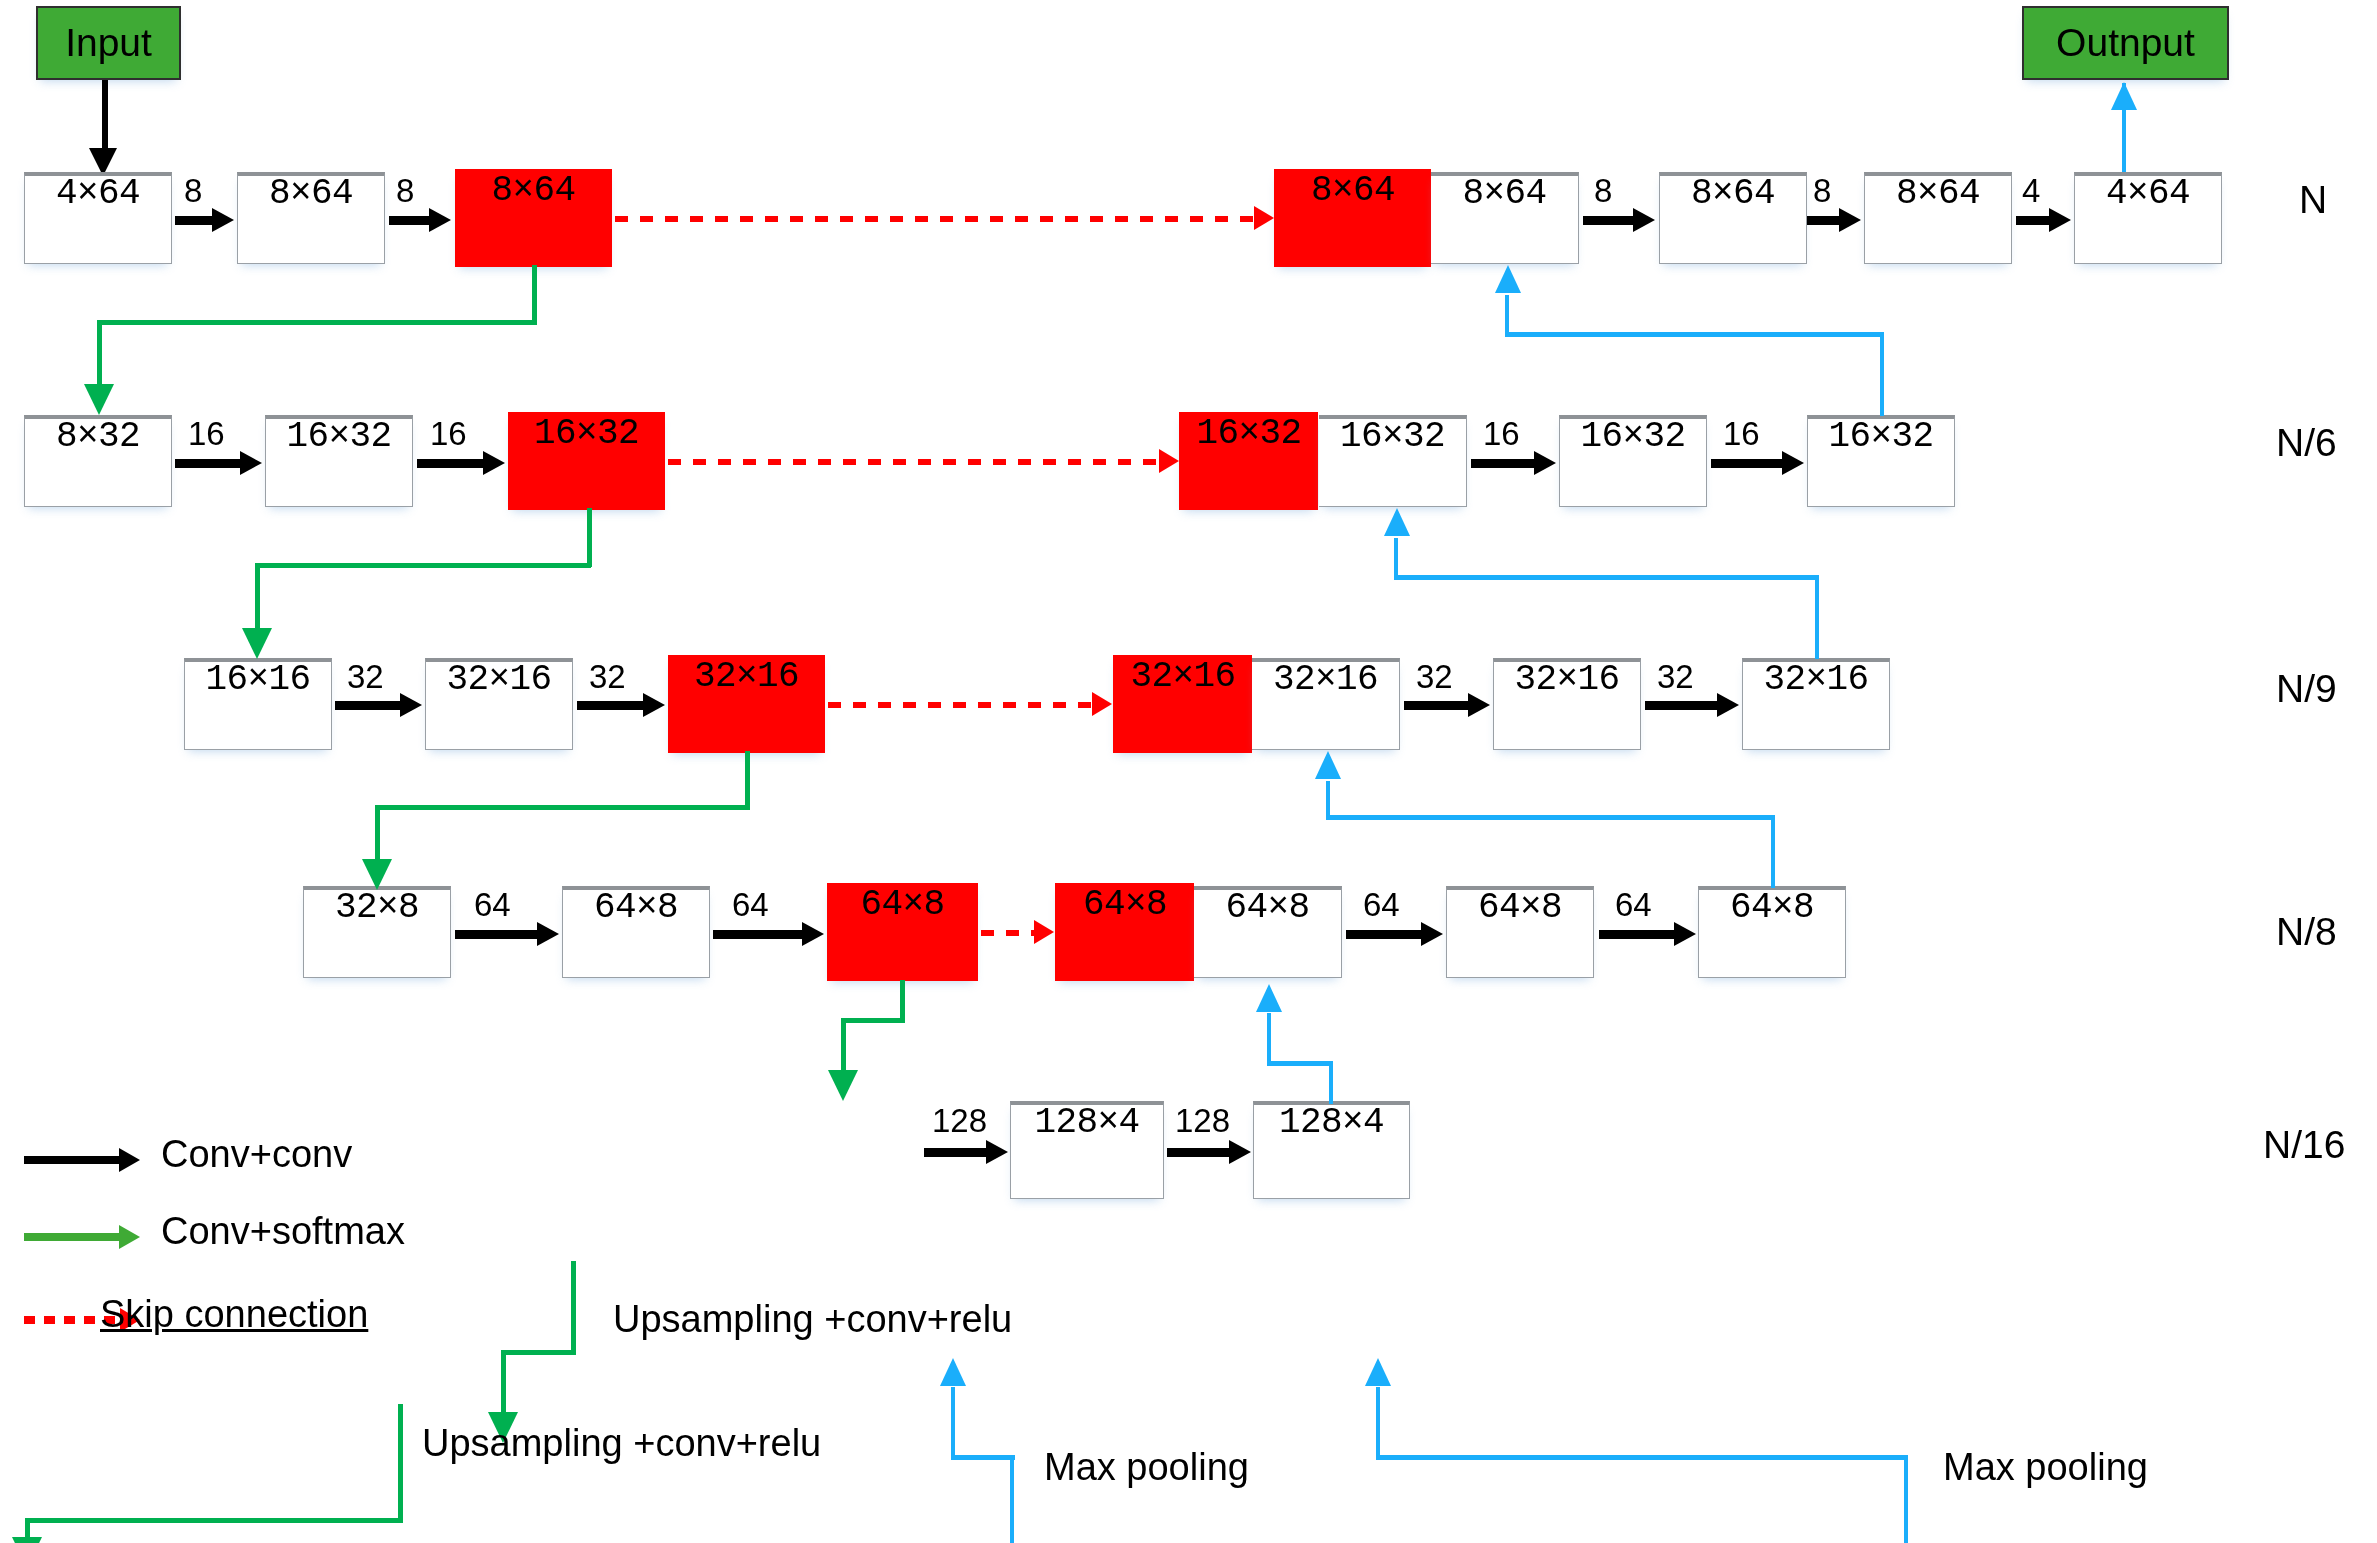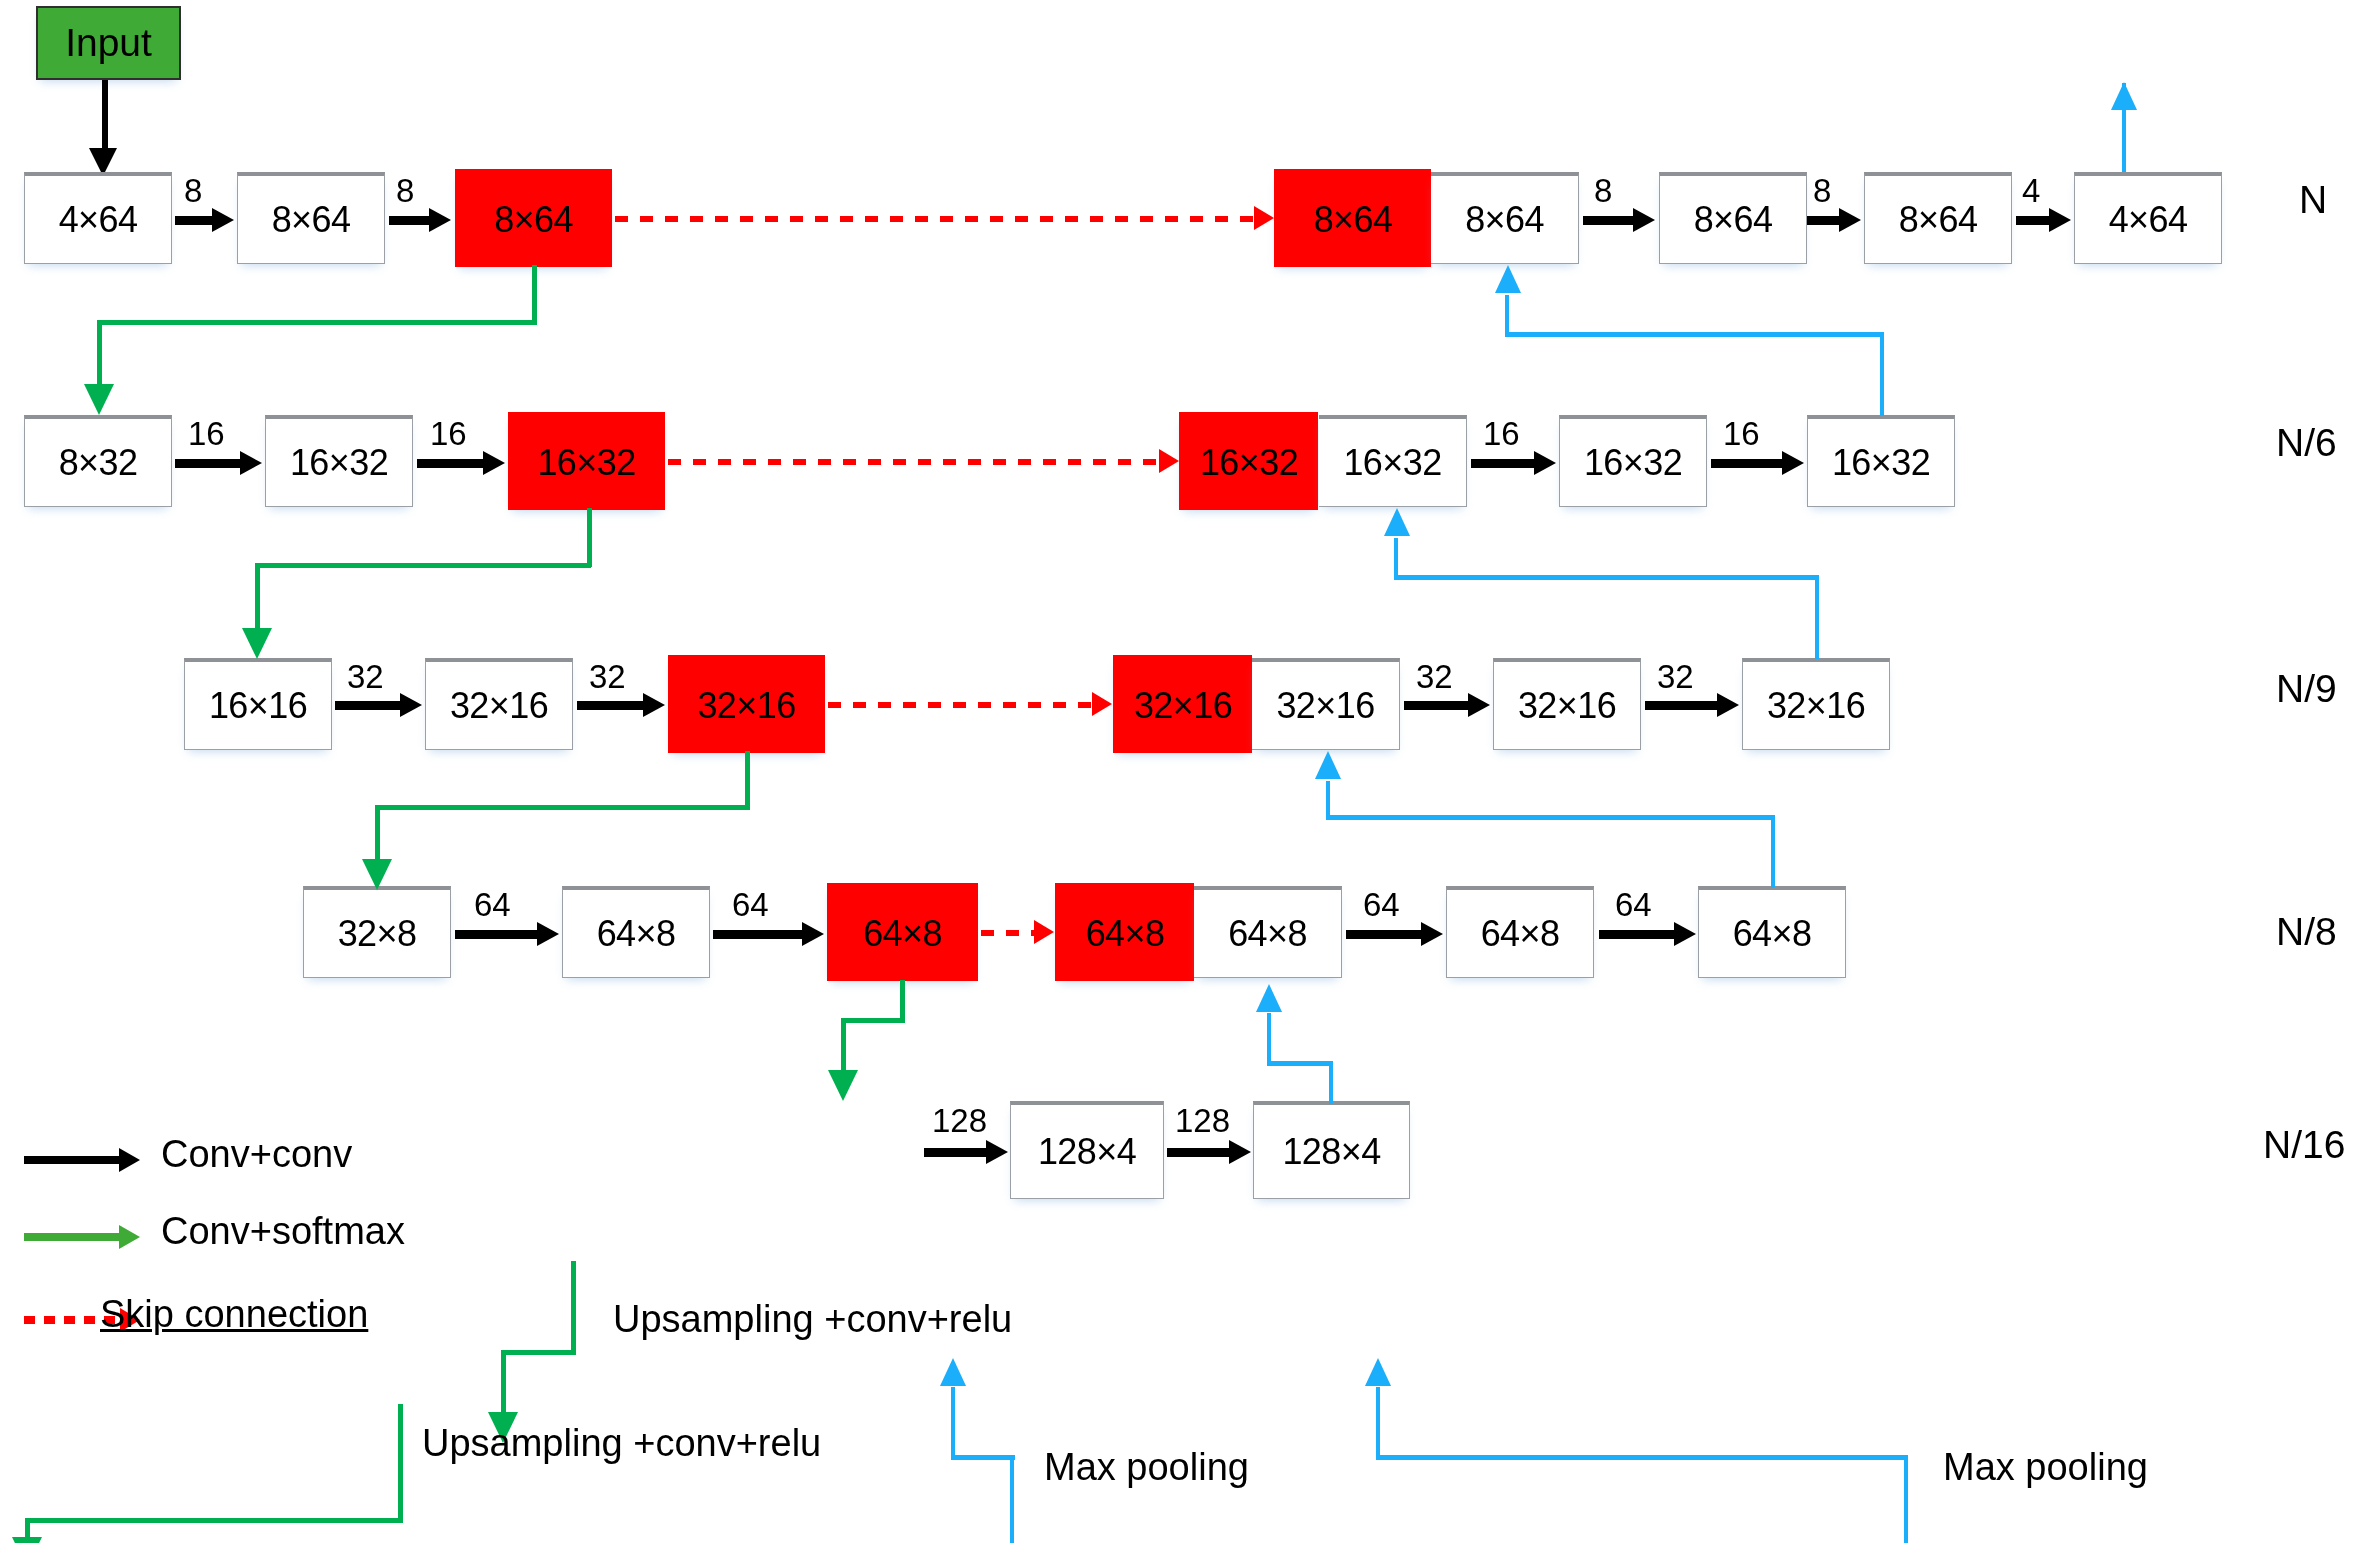--- a/index.html
+++ b/index.html
@@ -7,22 +7,22 @@
   #stage{position:relative;width:2377px;height:1543px;background:#fff;overflow:hidden;}
 
   
   .box{
     position:absolute;
     box-sizing:border-box;
     background:#ffffff;
     border:1.8px solid #9aa0a6;
     border-top:4.1px solid #8e9296;
     box-shadow:0 6px 9.5px -3.6px rgba(120,170,220,.45);
-    display:flex;align-items:center;justify-content:center;
-    font-family:Liberation Sans, sans-serif;
+    display:flex;justify-content:center;
+    font-family:Liberation Mono, monospace;
     color:#000;
     white-space:nowrap;
   }
   .box .lbl{font-size:36px;line-height:1;letter-spacing:-0.6px;}
   .box.red{background:#ff0000;border-color:#ff0000;border-top-color:#ff0000;}
   .box.pair{border-right:none;}
   .box.pairR{border-left:none;}
 
   
   .endbox{
@@ -88,20 +88,23 @@
 <body>
 
 <div id="stage">
 
   <div class="endbox" style="left:36px;top:6px;width:145px;height:74px;">
     <span>Input</span>
   </div>
   <div class="vshaft" style="left:102px;top:80px;height:71px;"></div>
   <div class="vhead" style="left:89px;top:148px;"></div>
 
+  <div class="endbox" style="left:2022px;top:6px;width:207px;height:74px;">
+    <span>Outnput</span>
+  </div>
   <div class="seg blue" style="left:2122px;top:83px;width:4.1px;height:98px;"></div>
   <div class="arrowup" style="left:2111px;top:82px;"></div>
 
   <div class="scale" style="left:2299px;top:178px;">N</div>
   <div class="scale" style="left:2276px;top:421px;">N/6</div>
   <div class="scale" style="left:2276px;top:667px;">N/9</div>
   <div class="scale" style="left:2276px;top:910px;">N/8</div>
   <div class="scale" style="left:2263px;top:1123px;">N/16</div>
 
   <div class="box" style="left:24px;  top:172px;width:148px;height:92px;">

